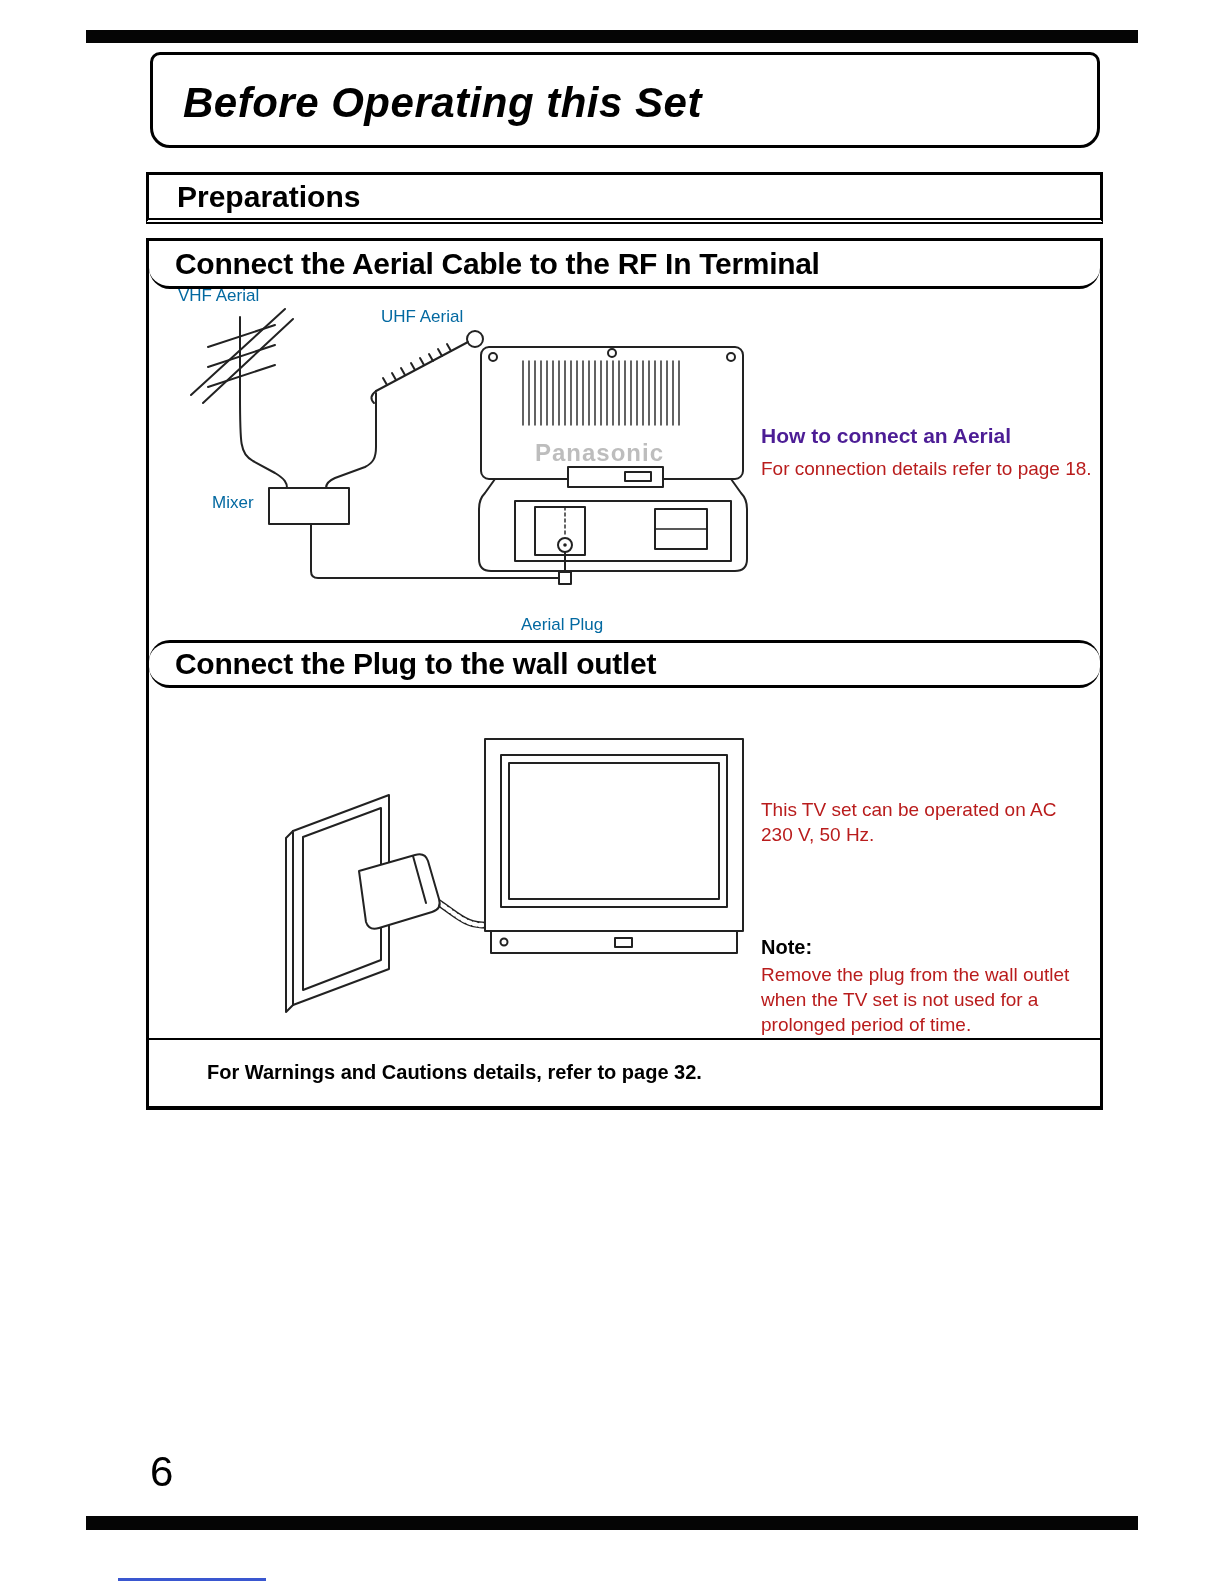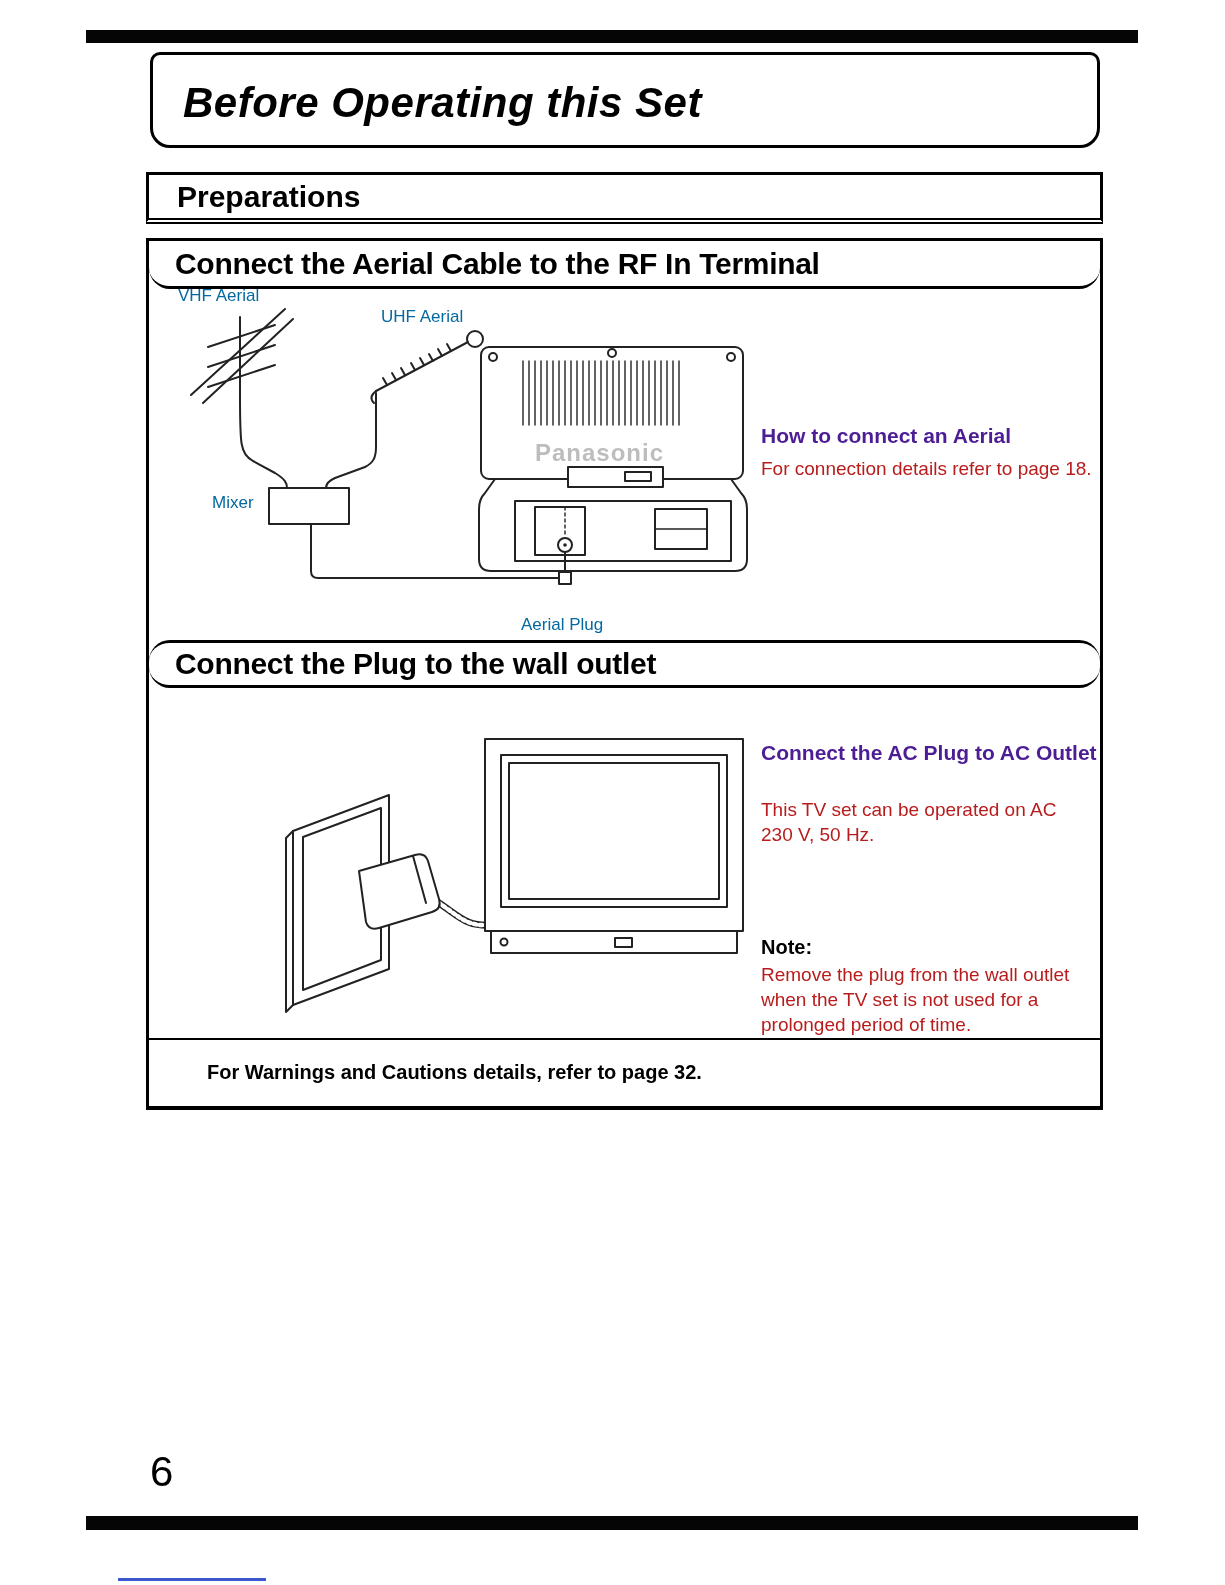--- a/index.html
+++ b/index.html
@@ -155,23 +155,20 @@
       <g>
         <rect x="222" y="36" width="258" height="192" fill="#fff"></rect>
         <rect x="238" y="52" width="226" height="152"></rect>
         <rect x="246" y="60" width="210" height="136"></rect>
         <rect x="228" y="228" width="246" height="22" fill="#fff"></rect>
         <circle cx="241" cy="239" r="3.5"></circle>
         <rect x="352" y="235" width="17" height="9"></rect>
       </g>
     </svg>
 
-    <div class="side-block" style="top:500px;">
-      <div class="side-title">Connect the AC Plug to AC Outlet</div>
-    </div>
     <div class="side-block" style="top:556px; width:320px;">
       <div class="side-text">This TV set can be operated on AC 230 V, 50 Hz.</div>
     </div>
     <div class="side-block" style="top:695px; width:330px;">
       <div class="note-title">Note:</div>
       <div class="side-text">Remove the plug from the wall outlet when the TV set is not used for a prolonged period of time.</div>
     </div>
 
     <div class="inner-rule"></div>
     <div class="warnings">For Warnings and Cautions details, refer to page 32.</div>

